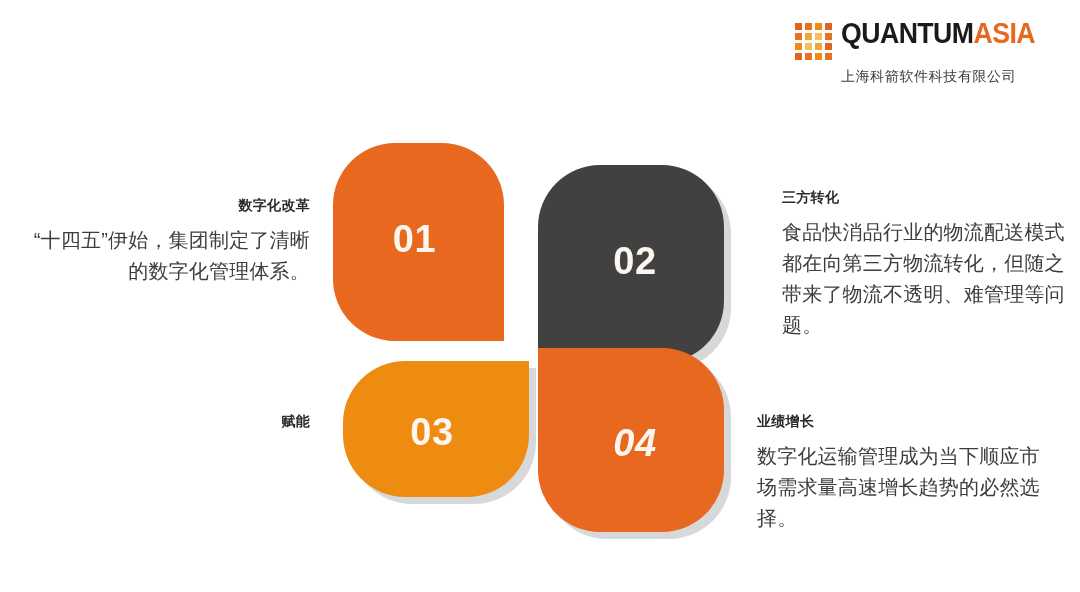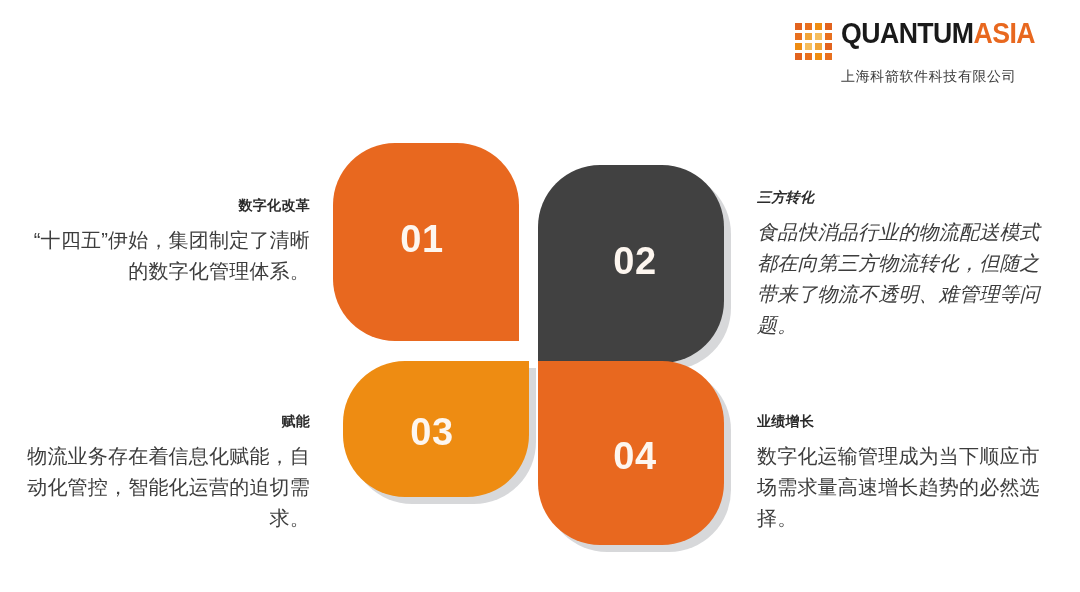--- a/index.html
+++ b/index.html
@@ -79,21 +79,21 @@
     display: flex;
     align-items: center;
     justify-content: center;
     color: #fdf6ef;
     font-weight: bold;
     font-size: 38px;
     letter-spacing: 0.5px;
   }
   .petal-01 {
     left: 0px;  top: 0px;
-    width: 186px; height: 198px;
+    width: 171px; height: 198px;
     background: #E8681F;
     border-radius: 62px 62px 0 62px;
     padding-right: 8px;
     padding-bottom: 6px;
     box-sizing: border-box;
   }
   .petal-02 {
     left: 205px; top: 22px;
     width: 186px; height: 198px;
     background: #414141;
@@ -107,28 +107,29 @@
     left: 10px; top: 218px;
     width: 186px; height: 136px;
     background: #EE8C12;
     border-radius: 62px 0 62px 62px;
     box-shadow: 7px 7px 0 0 rgba(190,192,195,0.62);
     padding-right: 8px;
     padding-top: 6px;
     box-sizing: border-box;
   }
   .petal-04 {
-    left: 205px; top: 218px;
+    left: 205px; top: 205px;
     width: 186px; height: 184px;
     background: #E8681F;
     border-radius: 0 62px 62px 62px;
     box-shadow: 7px 7px 0 0 rgba(190,192,195,0.62);
     padding-left: 8px;
     padding-top: 6px;
     box-sizing: border-box;
+    font-style: italic;
   }
 
   
   .txt {
     position: absolute;
     width: 290px;
   }
   .txt-head {
     font-size: 14px;
     font-weight: bold;
@@ -140,21 +141,21 @@
   .txt-body {
     font-size: 20px;
     color: #3d3d3d;
     line-height: 31px;
     letter-spacing: 0.2px;
   }
   .align-right { text-align: right; }
   .align-left  { text-align: left; }
 
   .txt-01 { left: 20px;  top: 192px; }
-  .txt-02 { left: 757px; top: 184px; font-style: italic; }
+  .txt-02 { left: 782px; top: 184px; }
   .txt-03 { left: 20px;  top: 408px; }
   .txt-04 { left: 757px; top: 408px; }
 </style>
 </head>
 <body>
 
 <div id="slide">
 
   <div class="logo-block">
     <div class="logo-grid" id="logo-grid">
@@ -201,21 +202,20 @@
     <div class="txt-body">“十四五”伊始，集团制定了清晰的数字化管理体系。</div>
   </div>
 
   <div class="txt txt-02 align-left">
     <div class="txt-head">三方转化</div>
     <div class="txt-body">食品快消品行业的物流配送模式都在向第三方物流转化，但随之带来了物流不透明、难管理等问题。</div>
   </div>
 
   <div class="txt txt-03 align-right">
     <div class="txt-head">赋能</div>
-    <div class="txt-body">物流业务存在着信息化赋能，自动化管控，智能化运营的迫切需求。</div>
   </div>
 
   <div class="txt txt-04 align-left">
     <div class="txt-head">业绩增长</div>
     <div class="txt-body">数字化运输管理成为当下顺应市场需求量高速增长趋势的必然选择。</div>
   </div>
 
 </div>
 
 </body></html>

